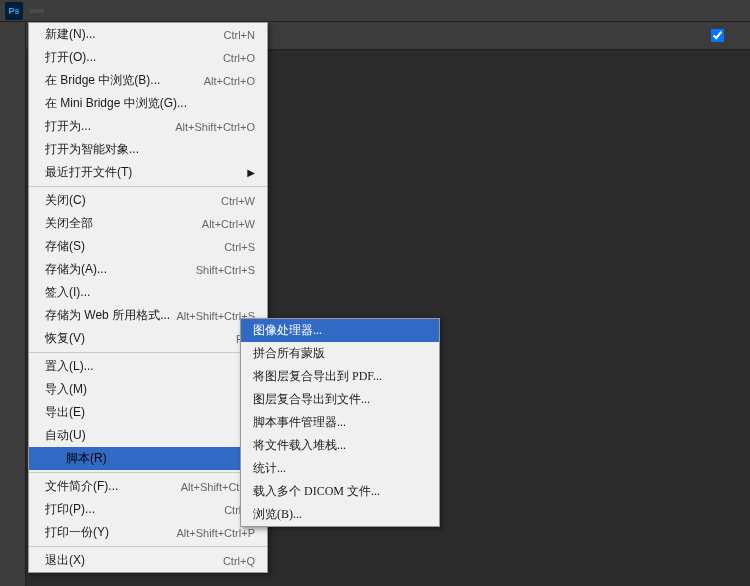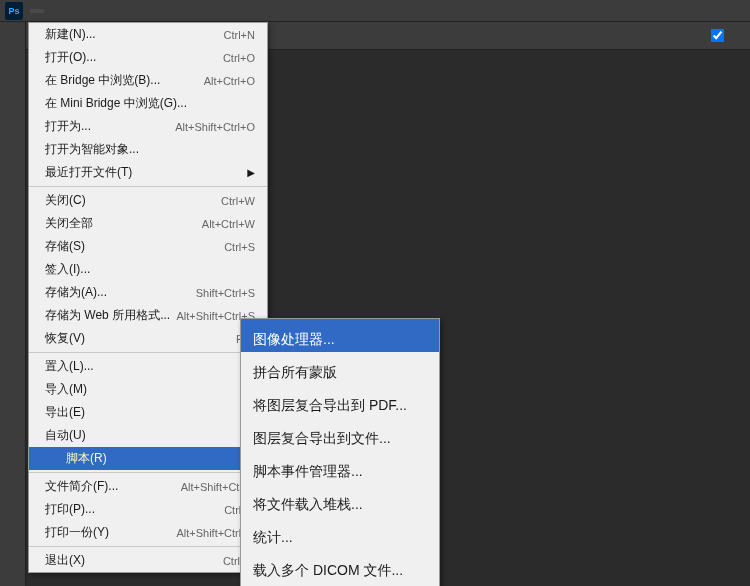--- a/index.html
+++ b/index.html
@@ -141,21 +141,21 @@
       justify-content: space-between;
       padding: 3px 12px 3px 16px;
       color: #1a1a1a;
       cursor: pointer;
       font-size: 12px;
       white-space: nowrap;
       min-height: 20px;
     }
     .dropdown-item.highlighted {
       background: #316ac5;
-      color: #fef9c3;
+      color: #000000;
       padding-left: 37px;
     }
     .dropdown-item .shortcut {
       color: #666;
       font-size: 11px;
       margin-left: 4px;
     }
     .dropdown-item .arrow {
       margin-left: auto;
       font-size: 10px;
@@ -173,26 +173,27 @@
       top: 296px;
       width: 200px;
       background: #f0f0f0;
       border: 1px solid #999;
       box-shadow: 2px 2px 5px rgba(0,0,0,0.4);
       pointer-events: all;
     }
     .submenu-item {
       display: flex;
       align-items: center;
-      padding: 12px 12px 3px 12px;
+      padding: 3px 12px 3px 12px;
       color: #1a1a1a;
       cursor: pointer;
-      font-size: 14px;
+      font-size: 12px;
       white-space: nowrap;
       min-height: 20px;
+      font-family: Liberation Serif, serif;
     }
     .submenu-item.highlighted {
       background: #316ac5;
       color: #fff;
     }
   </style>
 </head>
 <body>
 
 <div class="menu-bar">
@@ -267,25 +268,25 @@
       </div>
       <div class="dropdown-item">
         <span>关闭全部</span>
         <span class="shortcut">Alt+Ctrl+W</span>
       </div>
       <div class="dropdown-item">
         <span>存储(S)</span>
         <span class="shortcut">Ctrl+S</span>
       </div>
       <div class="dropdown-item">
-        <span>签入(I)...</span>
-      </div>
-      <div class="dropdown-item">
         <span>存储为(A)...</span>
         <span class="shortcut">Shift+Ctrl+S</span>
+      </div>
+      <div class="dropdown-item">
+        <span>签入(I)...</span>
       </div>
       <div class="dropdown-item">
         <span>存储为 Web 所用格式...</span>
         <span class="shortcut">Alt+Shift+Ctrl+S</span>
       </div>
       <div class="dropdown-item">
         <span>恢复(V)</span>
         <span class="shortcut">F12</span>
       </div>
       <div class="menu-separator"></div>

